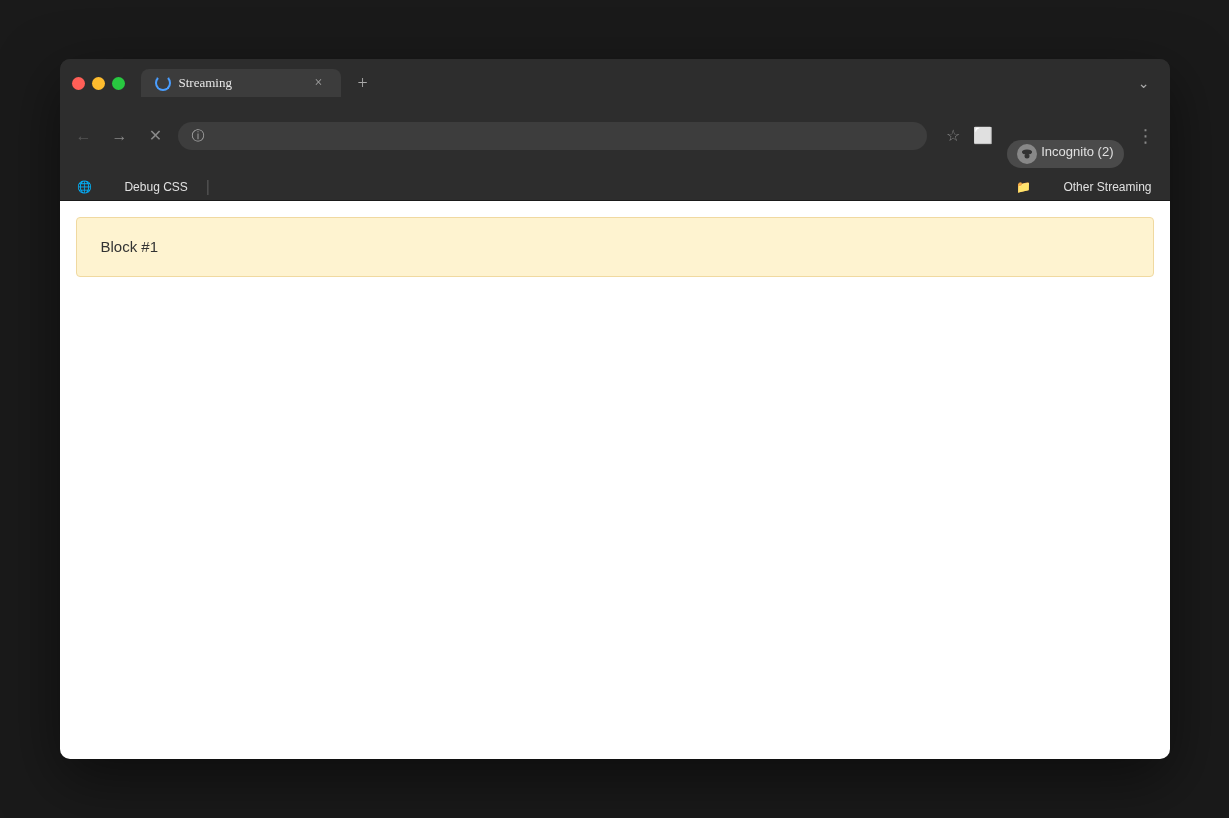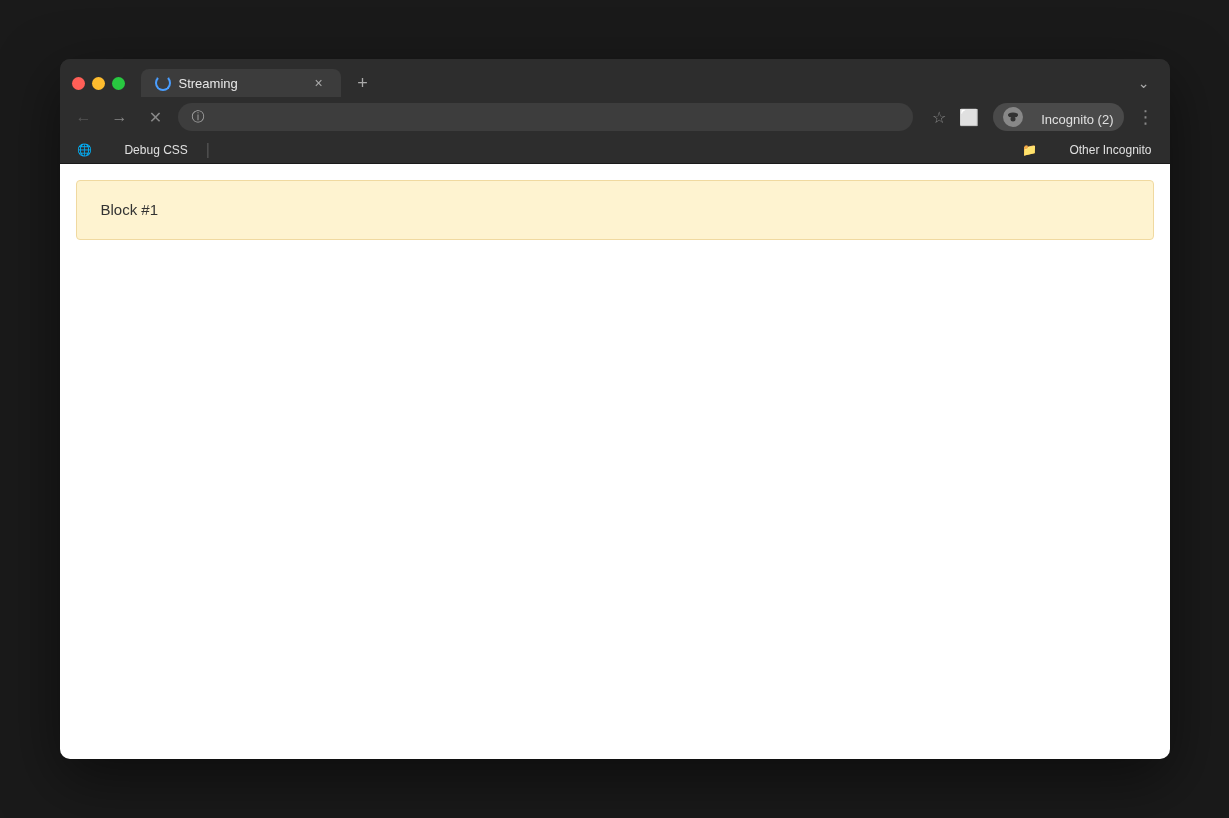--- a/index.html
+++ b/index.html
@@ -31,20 +31,21 @@
       padding: 10px 12px 0 12px;
       display: flex;
       flex-direction: column;
       gap: 0;
     }
 
     .tab-row {
       display: flex;
       align-items: center;
       gap: 4px;
+      font-family: Liberation Serif, serif;
     }
 
     .window-controls {
       display: flex;
       gap: 7px;
       align-items: center;
       margin-right: 12px;
     }
 
     .window-btn {
@@ -197,27 +198,28 @@
       display: flex;
       align-items: center;
       justify-content: center;
       border-radius: 50%;
       cursor: pointer;
       flex-shrink: 0;
     }
 
     .incognito-btn {
       display: flex;
-      align-items: flex-end;
-      gap: 18px;
+      align-items: flex-start;
+      gap: 4px;
       background: #4a4a4a;
       border-radius: 14px;
       padding: 4px 10px;
       cursor: pointer;
       margin-left: 2px;
+      margin-top: 37px;
     }
 
     .incognito-icon {
       width: 20px;
       height: 20px;
       border-radius: 50%;
       background: #888;
       display: flex;
       align-items: center;
       justify-content: center;
@@ -380,21 +382,21 @@
   <div class="bookmarks-row">
     <div class="bookmark-item">
       <span class="bookmark-icon">🌐</span>
       <span class="bookmark-text">Debug CSS</span>
     </div>
 
     <span class="bookmarks-separator">|</span>
 
     <div class="other-bookmarks">
       <span class="bookmark-icon">📁</span>
-      <span class="bookmark-text">Other Incognito</span>
+      <span class="bookmark-text">Other Streaming</span>
     </div>
   </div>
 
   <div class="page-content">
     <div class="block-card">
       <span class="block-text">Block #1</span>
     </div>
   </div>
 
 </div>

